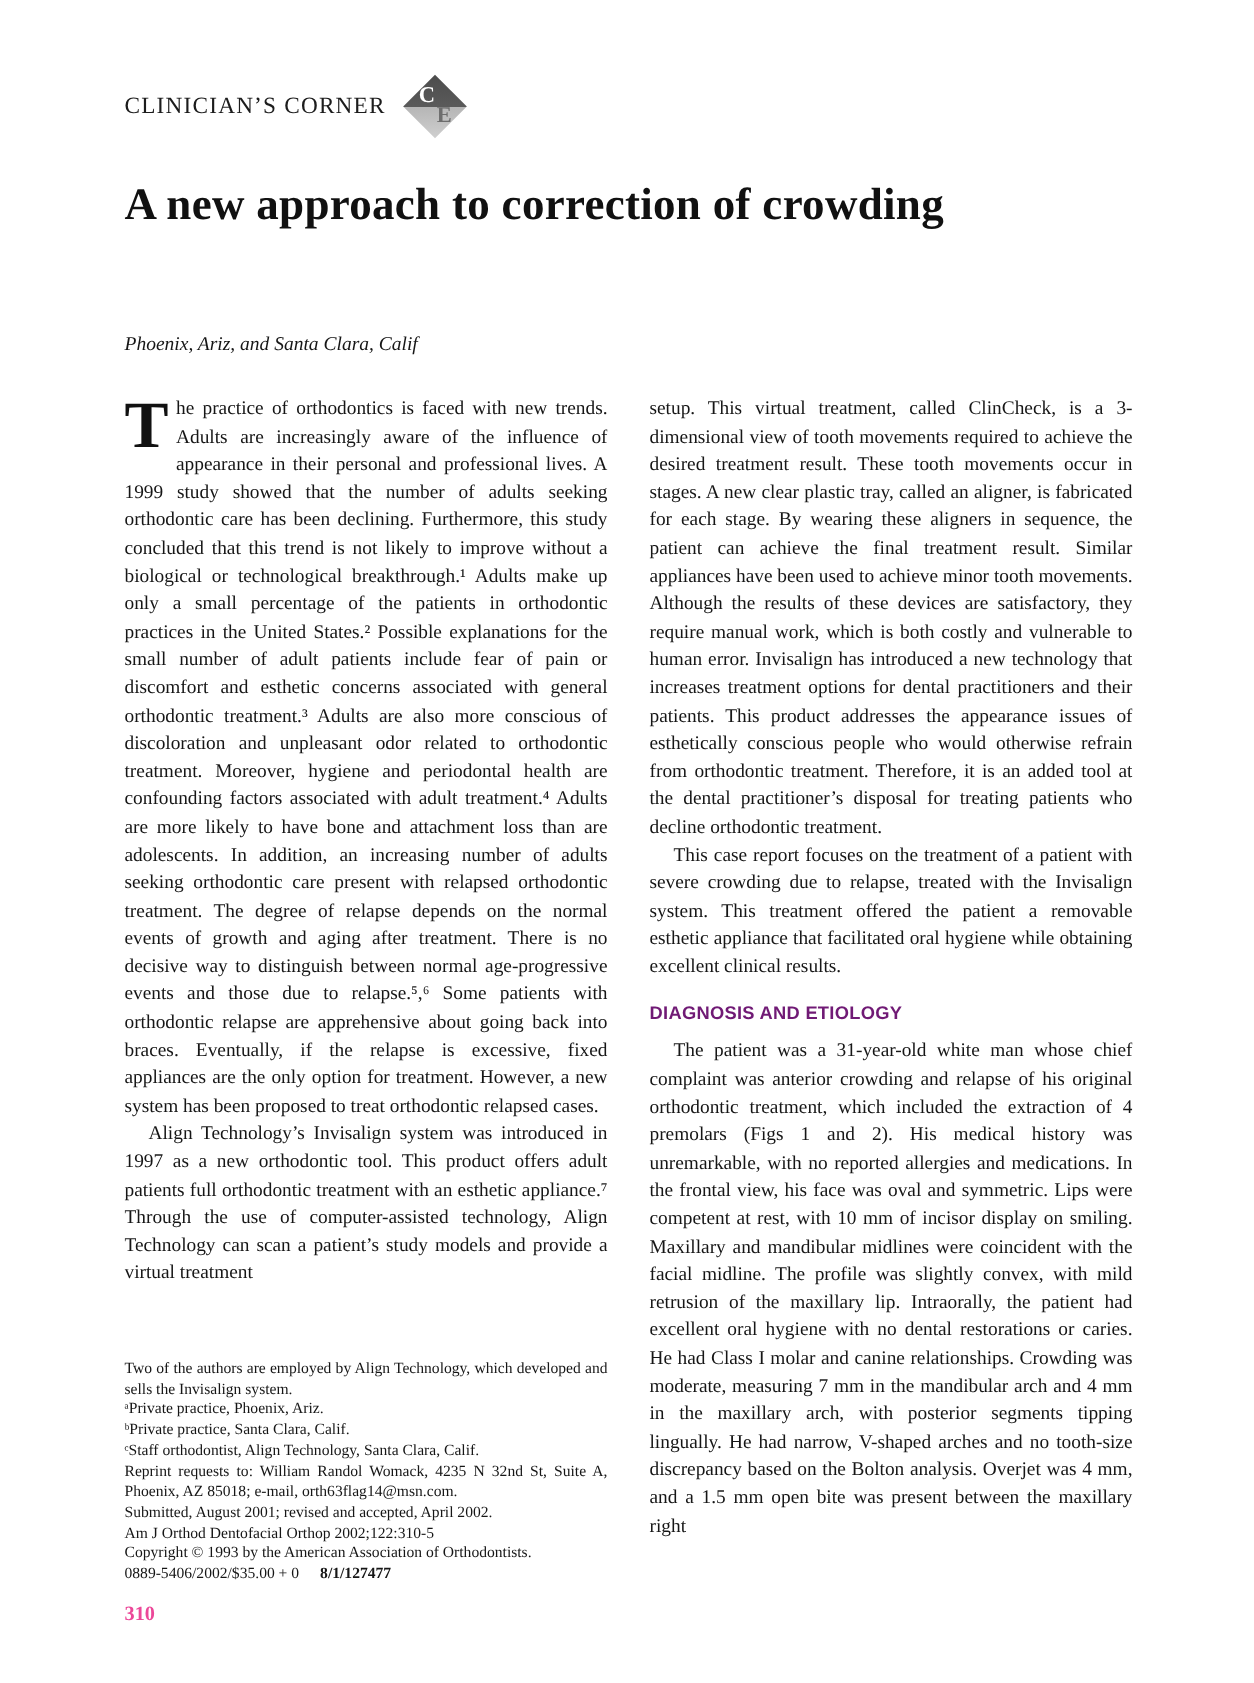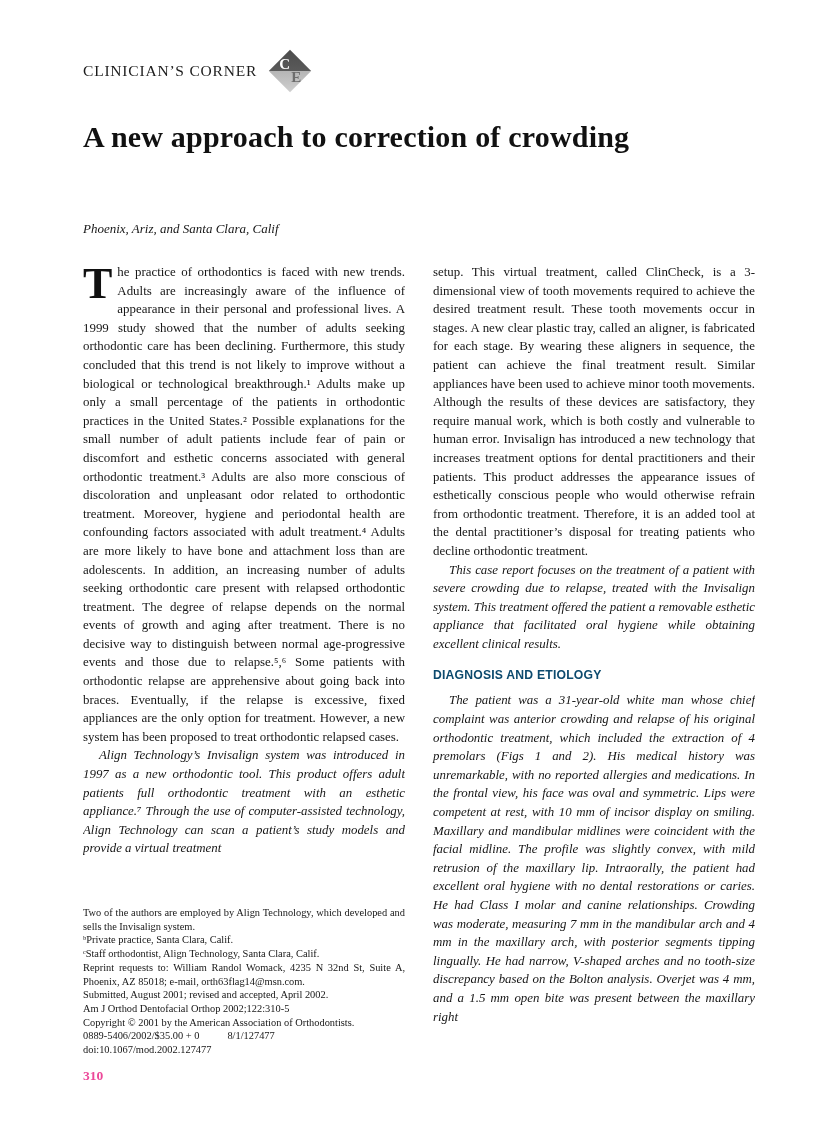--- a/index.html
+++ b/index.html
@@ -97,51 +97,51 @@
   }
   .col { width: 322px; }
   .col-left { height: 638px; overflow: hidden; }
 
   .para {
     margin: 0;
     text-align: justify;
     font-size: 12.9px;
     line-height: 18.6px;
   }
-  .para.indent { text-indent: 16px; font-style: italic; }
+  .para.indent { text-indent: 16px; }
   .dropcap {
     float: left;
     font-size: 44px;
     line-height: 37px;
     font-weight: bold;
     padding: 2px 5px 1px 0;
     color: #111;
   }
   .section-heading {
     margin: 15px 0 9px 0;
     font-family: "Liberation Sans", "DejaVu Sans", sans-serif;
     font-weight: bold;
     font-size: 12.2px;
     letter-spacing: 0.2px;
-    color: #0c4a6e;
+    color: #701a75;
   }
 
   
   .footnotes {
     position: absolute;
     top: 906px;
     left: 83px;
     width: 322px;
     font-size: 10.4px;
     line-height: 13.7px;
     text-align: justify;
     color: #161616;
   }
   .fn { margin: 0; }
-  .fn-bold { font-weight: normal; margin-left: 28px; }
+  .fn-bold { font-weight: bold; margin-left: 14px; }
 
   .page-number {
     position: absolute;
     top: 1068px;
     left: 83px;
     font-weight: bold;
     font-size: 13.5px;
     color: #ec4899;
   }
 </style>
@@ -173,27 +173,27 @@
     <div class="col col-right">
       <p class="para">setup. This virtual treatment, called ClinCheck, is a 3-dimensional view of tooth movements required to achieve the desired treatment result. These tooth movements occur in stages. A new clear plastic tray, called an aligner, is fabricated for each stage. By wearing these aligners in sequence, the patient can achieve the final treatment result. Similar appliances have been used to achieve minor tooth movements. Although the results of these devices are satisfactory, they require manual work, which is both costly and vulnerable to human error. Invisalign has introduced a new technology that increases treatment options for dental practitioners and their patients. This product addresses the appearance issues of esthetically conscious people who would otherwise refrain from orthodontic treatment. Therefore, it is an added tool at the dental practitioner’s disposal for treating patients who decline orthodontic treatment.</p>
       <p class="para indent">This case report focuses on the treatment of a patient with severe crowding due to relapse, treated with the Invisalign system. This treatment offered the patient a removable esthetic appliance that facilitated oral hygiene while obtaining excellent clinical results.</p>
       <h2 class="section-heading">DIAGNOSIS AND ETIOLOGY</h2>
       <p class="para indent">The patient was a 31-year-old white man whose chief complaint was anterior crowding and relapse of his original orthodontic treatment, which included the extraction of 4 premolars (Figs 1 and 2). His medical history was unremarkable, with no reported allergies and medications. In the frontal view, his face was oval and symmetric. Lips were competent at rest, with 10 mm of incisor display on smiling. Maxillary and mandibular midlines were coincident with the facial midline. The profile was slightly convex, with mild retrusion of the maxillary lip. Intraorally, the patient had excellent oral hygiene with no dental restorations or caries. He had Class I molar and canine relationships. Crowding was moderate, measuring 7 mm in the mandibular arch and 4 mm in the maxillary arch, with posterior segments tipping lingually. He had narrow, V-shaped arches and no tooth-size discrepancy based on the Bolton analysis. Overjet was 4 mm, and a 1.5 mm open bite was present between the maxillary right</p>
     </div>
   </div>
 
   <aside class="footnotes">
     <div class="fn">Two of the authors are employed by Align Technology, which developed and sells the Invisalign system.</div>
+    <div class="fn">ᵃPrivate practice, Phoenix, Ariz.</div>
     <div class="fn">ᵇPrivate practice, Santa Clara, Calif.</div>
     <div class="fn">ᶜStaff orthodontist, Align Technology, Santa Clara, Calif.</div>
     <div class="fn">Reprint requests to: William Randol Womack, 4235 N 32nd St, Suite A, Phoenix, AZ 85018; e-mail, orth63flag14@msn.com.</div>
     <div class="fn">Submitted, August 2001; revised and accepted, April 2002.</div>
     <div class="fn">Am J Orthod Dentofacial Orthop 2002;122:310-5</div>
-    <div class="fn">Copyright © 2001 by the American Association of Orthodontists.</div>
+    <div class="fn">Copyright © 1993 by the American Association of Orthodontists.</div>
     <div class="fn">
       <span>0889-5406/2002/$35.00 + 0</span><span class="fn-bold">8/1/127477</span>
     </div>
-    <div class="fn">doi:10.1067/mod.2002.127477</div>
   </aside>
 
   <div class="page-number">310</div>
 
 </div>
 
 </body></html>

